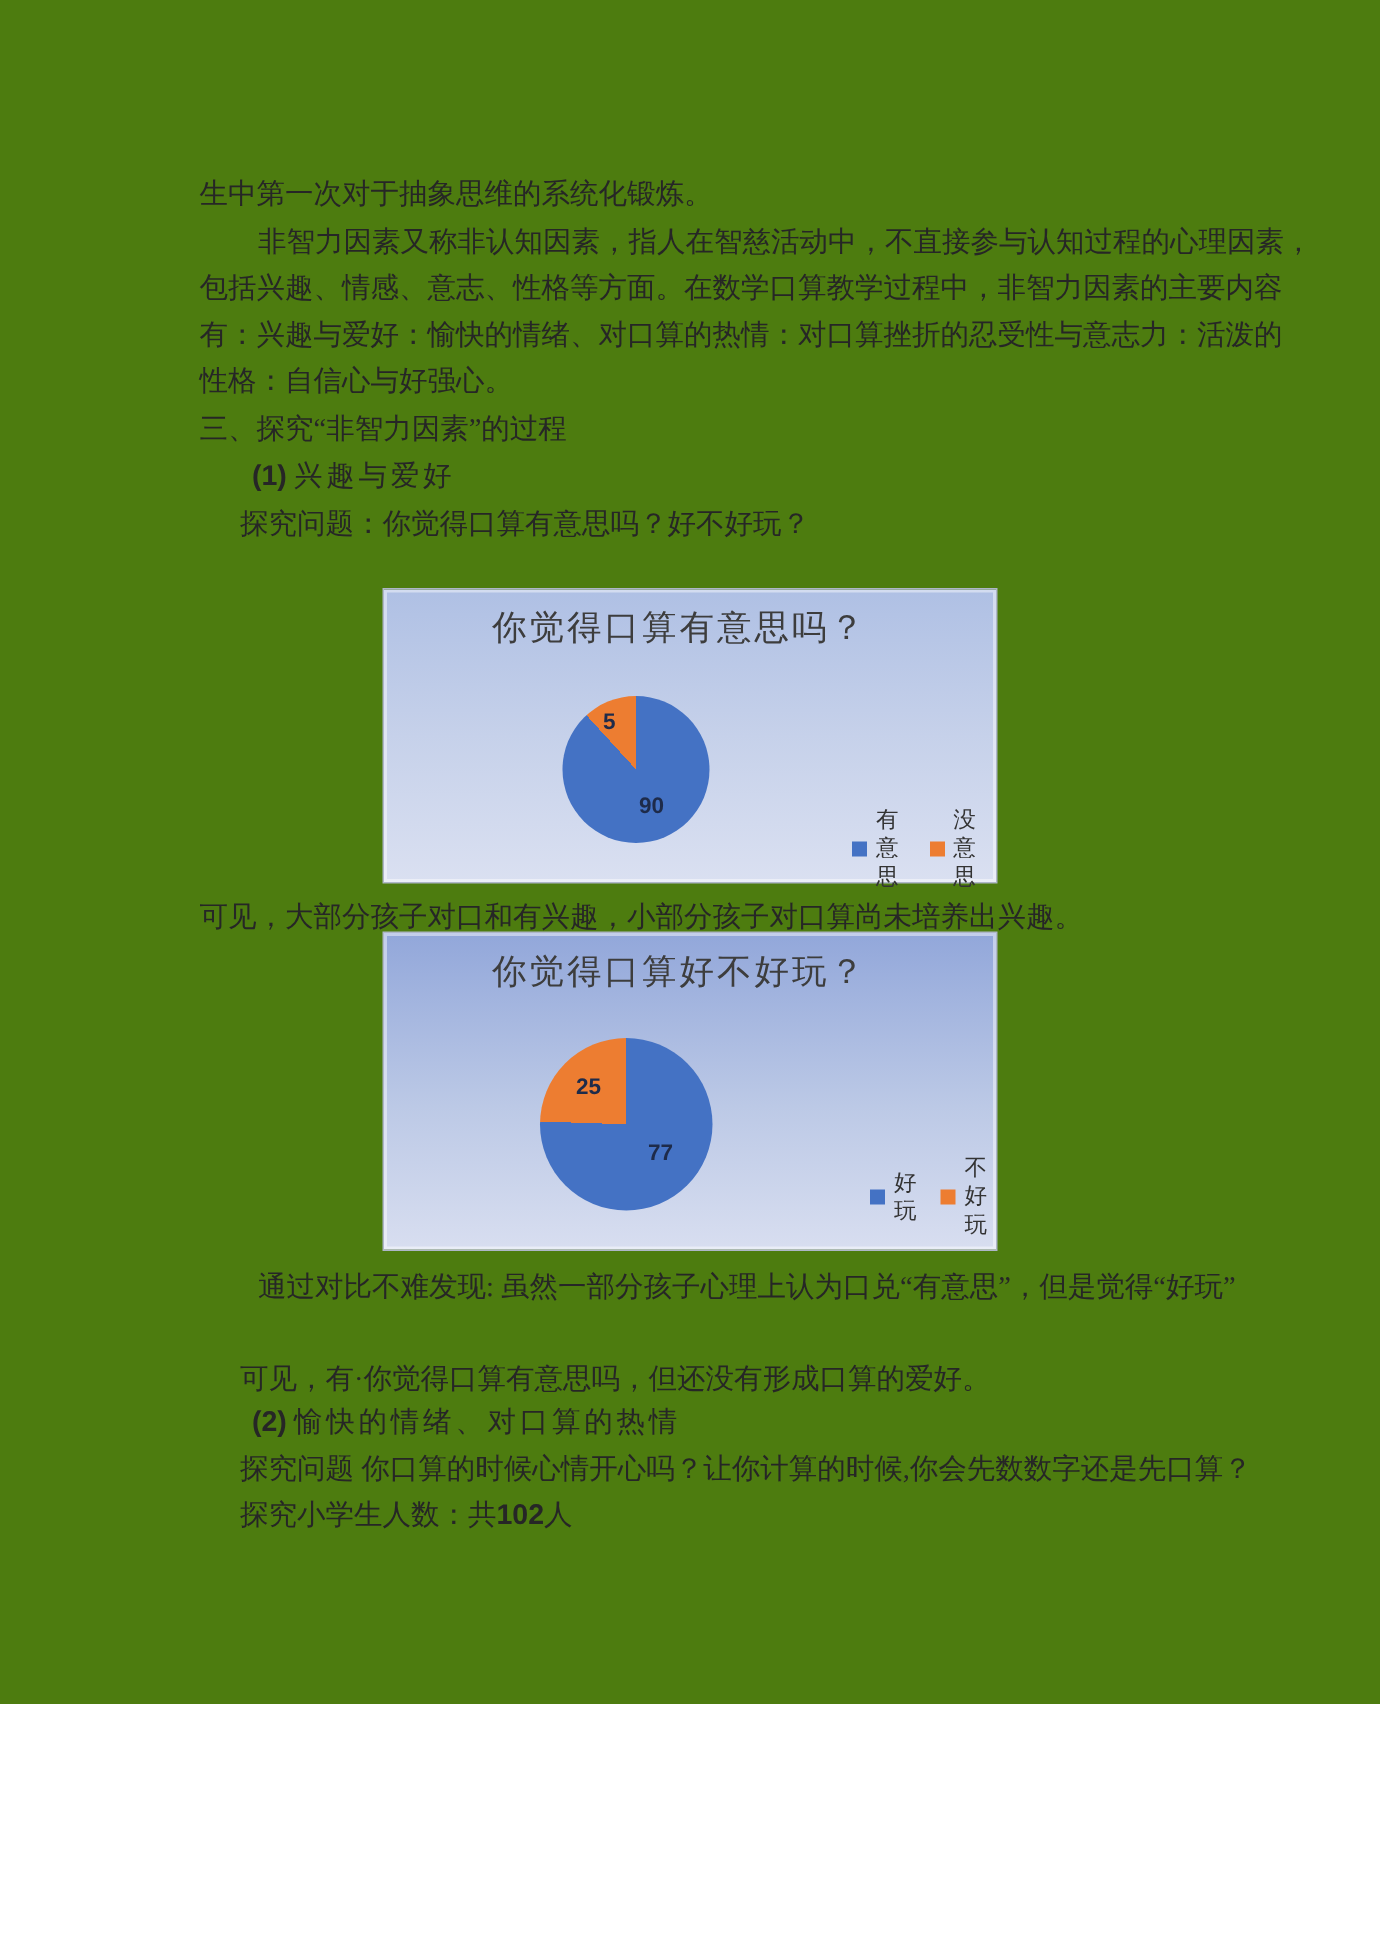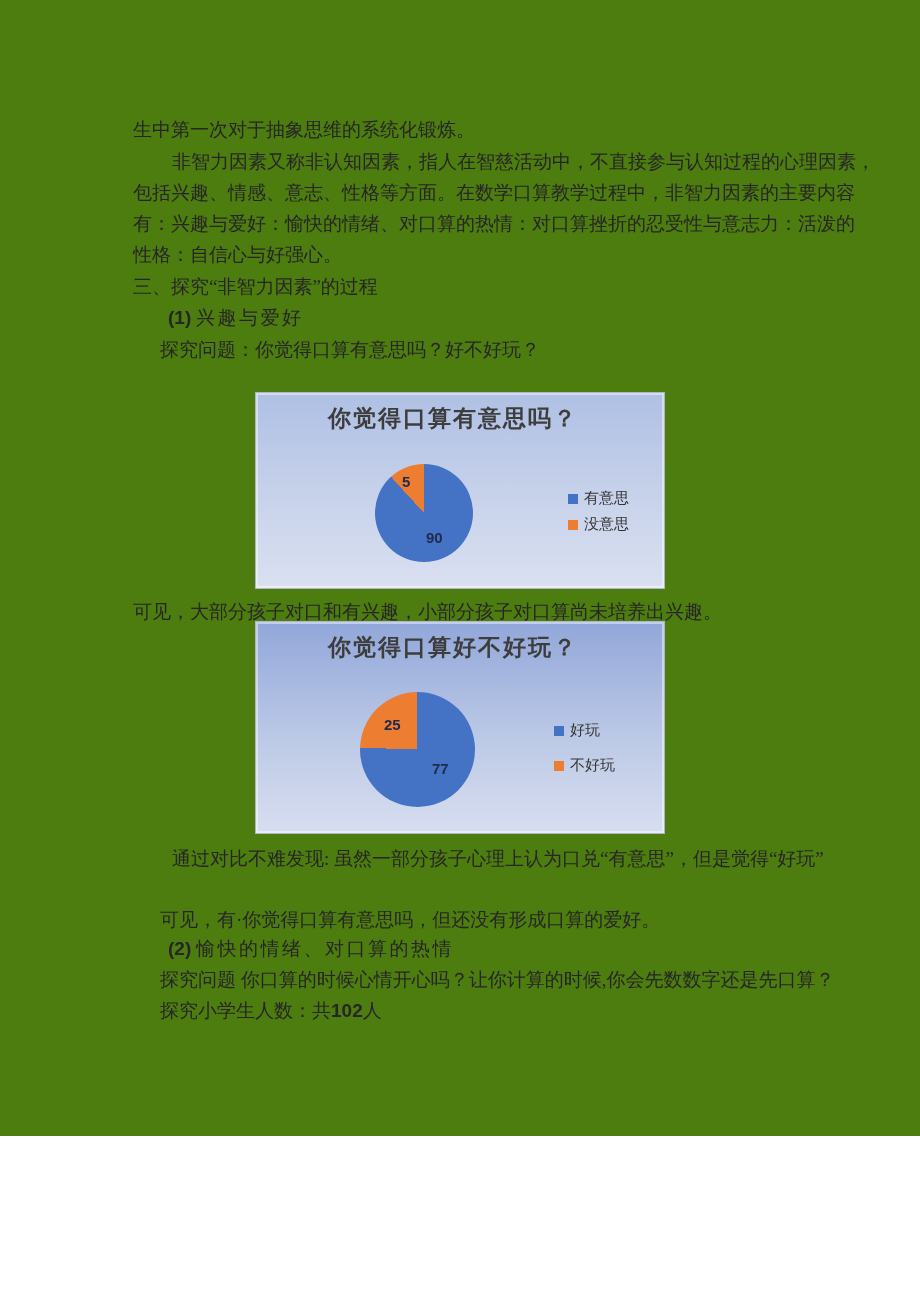--- a/index.html
+++ b/index.html
@@ -9,29 +9,29 @@
   }
   .ln{position:absolute;margin:0;font-size:19px;line-height:23px;white-space:nowrap;}
   .bnum{font-family:"Liberation Sans","DejaVu Sans",sans-serif;font-weight:700;font-size:19px;}
   .subnum{font-family:"Liberation Sans","DejaVu Sans",sans-serif;font-weight:700;font-size:19px;}
   .kai{letter-spacing:2.5px;margin-top:40px;}
   .chart{position:absolute;border:1px solid #aeb6c8;box-shadow:inset 0 0 0 2px rgba(255,255,255,0.45);}
   .chart1{background:linear-gradient(180deg,#afc0e4 0%,#c6d1ea 50%,#dae0f1 100%);}
   .chart2{background:linear-gradient(180deg,#92a7da 0%,#bcc9e6 55%,#d8def0 100%);}
   .ctitle{
     position:absolute;left:0;right:14px;top:10px;text-align:center;
-    font-family:"Liberation Sans","DejaVu Sans",sans-serif;font-weight:700;
+    font-family:"Liberation Sans","DejaVu Sans",sans-serif;font-weight:400;
     font-size:23px;color:#3d3d3d;letter-spacing:2px;
   }
   .pie{position:absolute;border-radius:50%;}
   .plabel{
     position:absolute;font-family:"Liberation Sans","DejaVu Sans",sans-serif;
     font-weight:600;font-size:15px;color:#1e2b4a;
   }
-  .legend{position:absolute;display:flex;flex-direction:column;}
+  .legend{position:absolute;display:flex;flex-direction:row;margin-top:48px;}
   .lrow{display:flex;align-items:center;gap:6px;}
   .ltext{font-family:"Liberation Sans","DejaVu Sans",sans-serif;font-size:15px;color:#333333;}
   .sw{width:10px;height:10px;flex:0 0 auto;}
 </style>
 </head>
 <body>
 
 <div class="page">
 
   <p class="ln" style="left:133px;top:118px">生中第一次对于抽象思维的系统化锻炼。</p>
@@ -63,21 +63,21 @@
     </div>
   </div>
 
   <p class="ln" style="left:133px;top:600px">可见，大部分孩子对口和有兴趣，小部分孩子对口算尚未培养出兴趣。</p>
 
   <div class="chart chart2" style="left:255px;top:621px;width:408px;height:211px">
     <div class="ctitle">你觉得口算好不好玩？</div>
     <div class="pie" style="left: 104px; top: 70px; width: 115px; height: 115px; background: conic-gradient(rgb(68, 114, 196) 0deg, rgb(68, 114, 196) 271.8deg, rgb(237, 125, 49) 271.8deg, rgb(237, 125, 49) 360deg);"></div>
     <span class="plabel" style="left:128px;top:94px">25</span>
     <span class="plabel" style="left:176px;top:138px">77</span>
-    <div class="legend" style="left:298px;top:99px;gap:16px">
+    <div class="legend" style="left:324px;top:99px;gap:16px">
       <div class="lrow">
         <span class="sw" style="background: rgb(68, 114, 196);"></span>
         <span class="ltext">好玩</span>
       </div>
       <div class="lrow">
         <span class="sw" style="background: rgb(237, 125, 49);"></span>
         <span class="ltext">不好玩</span>
       </div>
     </div>
   </div>

